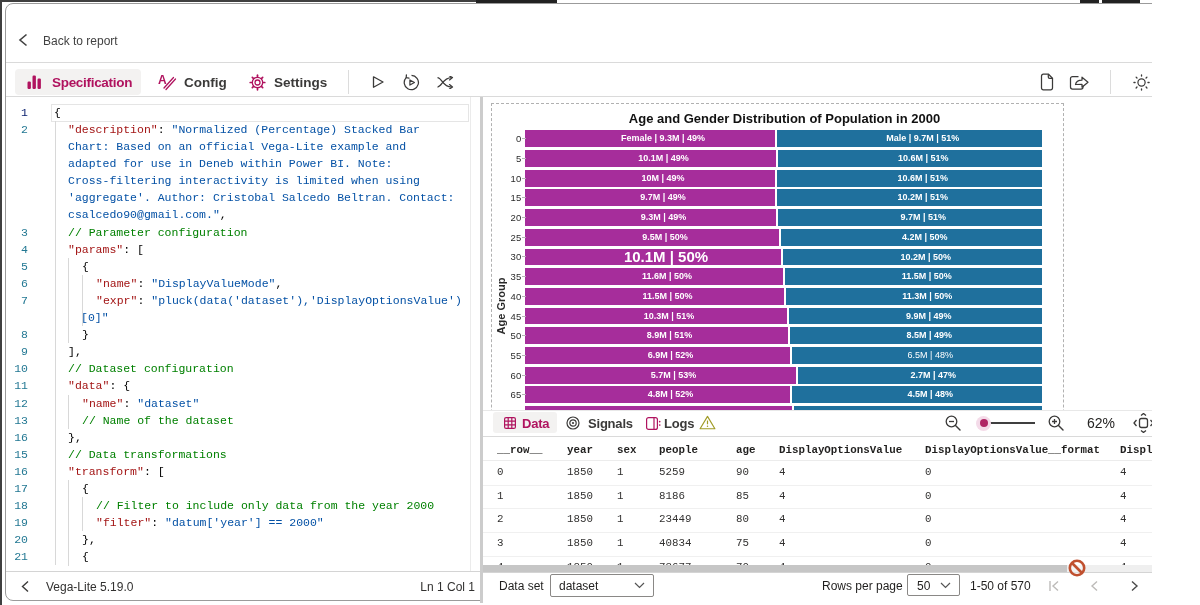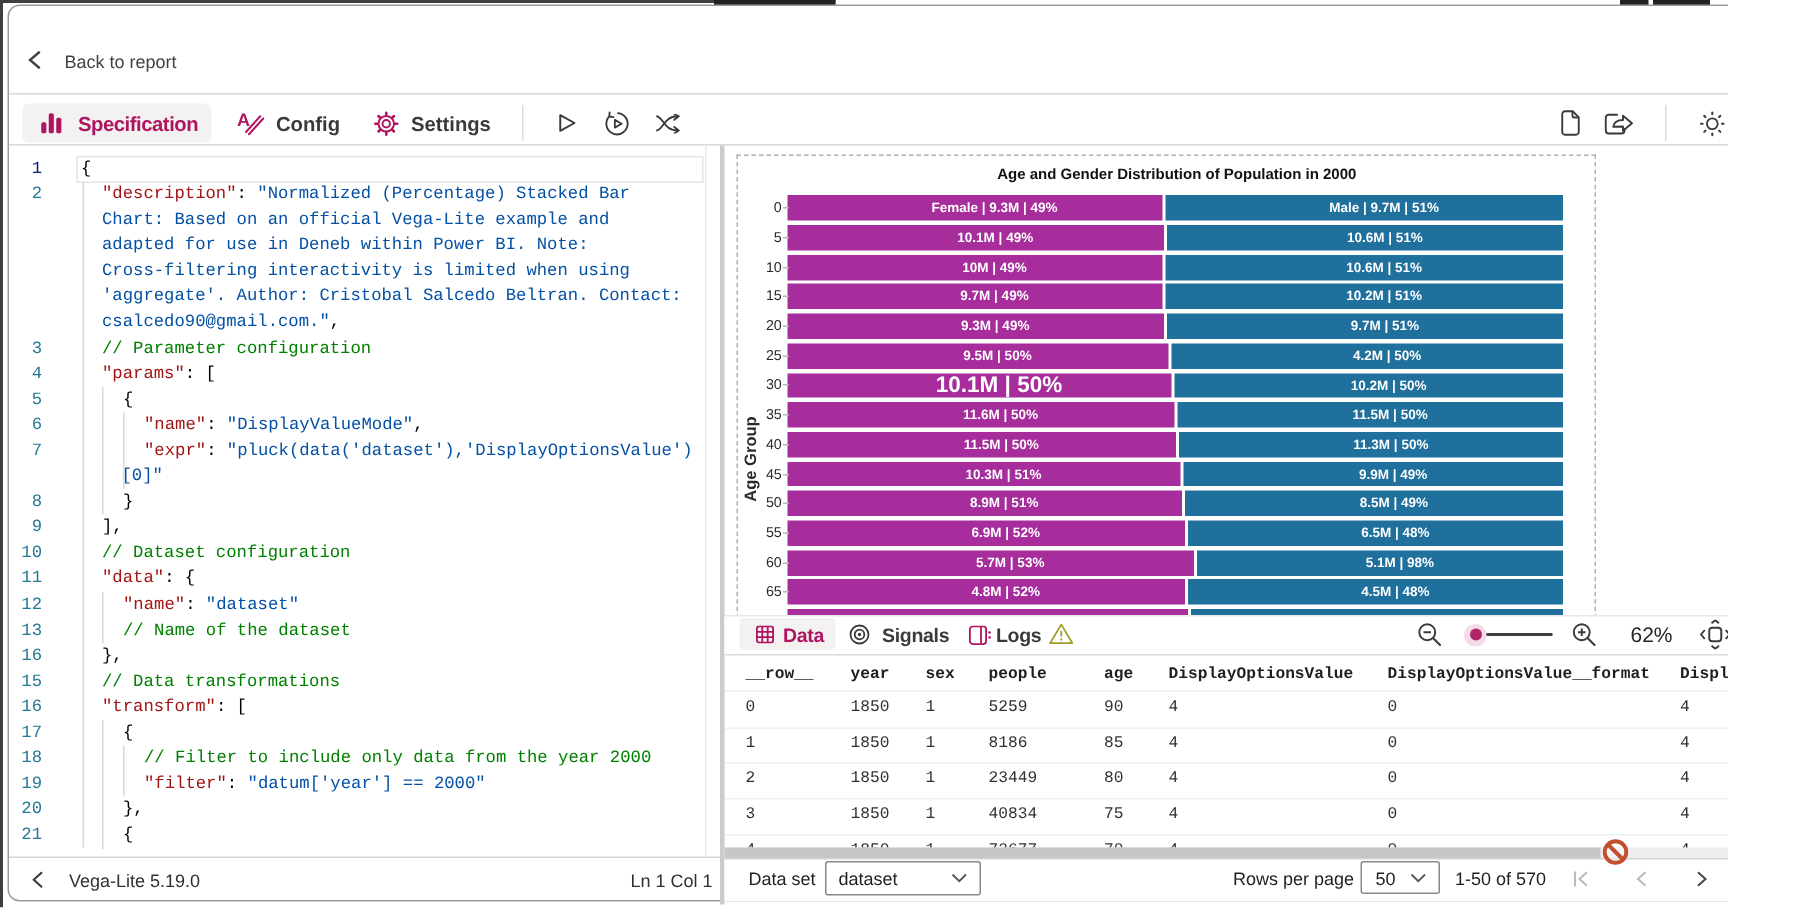--- a/index.html
+++ b/index.html
@@ -149,21 +149,21 @@
 <div class="a" style="left:6px;top:571px;width:475px;height:1px;background:#d4d4d4"></div>
 <svg class="a" style="left:20px;top:580px" width="10" height="13" viewBox="0 0 10 13">
       <path d="M8 1.5 L2.5 6.5 L8 11.5" fill="none" stroke="#3b3a39" stroke-width="1.4"></path>
     </svg>
 <div class="a" style="left:46px;top:579.5px;font-size:12px;color:#323130">Vega-Lite 5.19.0</div>
 <div class="a" style="left:330px;top:579.5px;width:145px;font-size:12px;color:#323130;text-align:right">Ln 1 Col 1</div>
 <div class="a" style="left:469.5px;top:97px;width:1px;height:474px;background:#ebebeb"></div>
 <div class="a" style="left:480px;top:97px;width:3px;height:506px;background:#cccccc"></div>
 <div class="a" style="left:483px;top:97px;width:717px;height:313px;overflow:hidden">
 <div class="a" style="left:7.5px;top:6px;width:573px;height:400px;border:1.3px dashed #b1b1b1"></div>
-<div class="a" style="left:44px;top:13.5px;width:515px;text-align:center;font-size:10px;font-weight:bold;color:#111">Age and Gender Distribution of Population in 2000</div>
+<div class="a" style="left:44px;top:13.5px;width:515px;text-align:center;font-size:13px;font-weight:bold;color:#111">Age and Gender Distribution of Population in 2000</div>
 <div class="a" style="left:41.5px;top:33.3px;width:250px;height:16.9px;background:#a62d9b"></div>
 <div class="a" style="left:293.5px;top:33.3px;width:265.5px;height:16.9px;background:#1f709d"></div>
 <div class="a" style="left:55.0px;top:33.3px;width:250px;height:16.9px;line-height:16.9px;text-align:center;font-size:9px;font-weight:bold;color:#fff">Female | 9.3M | 49%</div>
 <div class="a" style="left:307.0px;top:33.3px;width:265.5px;height:16.9px;line-height:16.9px;text-align:center;font-size:9px;font-weight:bold;color:#fff">Male | 9.7M | 51%</div>
 <div class="a" style="left:12.2px;top:36.2px;width:26px;height:11px;line-height:11px;font-size:9.5px;color:#2b2b2b;text-align:right">0</div>
 <div class="a" style="left:38.8px;top:41.2px;width:3.8px;height:1px;background:#b5b5b5"></div>
 <div class="a" style="left:41.5px;top:53.0px;width:251px;height:16.9px;background:#a62d9b"></div>
 <div class="a" style="left:294.5px;top:53.0px;width:264.5px;height:16.9px;background:#1f709d"></div>
 <div class="a" style="left:55.0px;top:53.0px;width:251px;height:16.9px;line-height:16.9px;text-align:center;font-size:9px;font-weight:bold;color:#fff">10.1M | 49%</div>
 <div class="a" style="left:308.0px;top:53.0px;width:264.5px;height:16.9px;line-height:16.9px;text-align:center;font-size:9px;font-weight:bold;color:#fff">10.6M | 51%</div>
@@ -219,27 +219,27 @@
 <div class="a" style="left:38.8px;top:218.5px;width:3.8px;height:1px;background:#b5b5b5"></div>
 <div class="a" style="left:41.5px;top:230.3px;width:263px;height:16.9px;background:#a62d9b"></div>
 <div class="a" style="left:306.5px;top:230.3px;width:252.5px;height:16.9px;background:#1f709d"></div>
 <div class="a" style="left:55.0px;top:230.3px;width:263px;height:16.9px;line-height:16.9px;text-align:center;font-size:9px;font-weight:bold;color:#fff">8.9M | 51%</div>
 <div class="a" style="left:320.0px;top:230.3px;width:252.5px;height:16.9px;line-height:16.9px;text-align:center;font-size:9px;font-weight:bold;color:#fff">8.5M | 49%</div>
 <div class="a" style="left:12.2px;top:233.2px;width:26px;height:11px;line-height:11px;font-size:9.5px;color:#2b2b2b;text-align:right">50</div>
 <div class="a" style="left:38.8px;top:238.2px;width:3.8px;height:1px;background:#b5b5b5"></div>
 <div class="a" style="left:41.5px;top:250.0px;width:265px;height:16.9px;background:#a62d9b"></div>
 <div class="a" style="left:308.5px;top:250.0px;width:250.5px;height:16.9px;background:#1f709d"></div>
 <div class="a" style="left:55.0px;top:250.0px;width:265px;height:16.9px;line-height:16.9px;text-align:center;font-size:9px;font-weight:bold;color:#fff">6.9M | 52%</div>
-<div class="a" style="left:322.0px;top:250.0px;width:250.5px;height:16.9px;line-height:16.9px;text-align:center;font-size:9px;font-weight:bold;color:#fff">6.5M | 48%</div>
+<div class="a" style="left:322.0px;top:250.0px;width:250.5px;height:16.9px;line-height:16.9px;text-align:center;font-size:9px;font-weight:normal;color:#fff">6.5M | 48%</div>
 <div class="a" style="left:12.2px;top:252.9px;width:26px;height:11px;line-height:11px;font-size:9.5px;color:#2b2b2b;text-align:right">55</div>
 <div class="a" style="left:38.8px;top:257.9px;width:3.8px;height:1px;background:#b5b5b5"></div>
 <div class="a" style="left:41.5px;top:269.7px;width:271px;height:16.9px;background:#a62d9b"></div>
 <div class="a" style="left:314.5px;top:269.7px;width:244.5px;height:16.9px;background:#1f709d"></div>
 <div class="a" style="left:55.0px;top:269.7px;width:271px;height:16.9px;line-height:16.9px;text-align:center;font-size:9px;font-weight:bold;color:#fff">5.7M | 53%</div>
-<div class="a" style="left:328.0px;top:269.7px;width:244.5px;height:16.9px;line-height:16.9px;text-align:center;font-size:9px;font-weight:bold;color:#fff">5.1M | 98%</div>
+<div class="a" style="left:328.0px;top:269.7px;width:244.5px;height:16.9px;line-height:16.9px;text-align:center;font-size:9px;font-weight:bold;color:#fff">2.7M | 47%</div>
 <div class="a" style="left:12.2px;top:272.6px;width:26px;height:11px;line-height:11px;font-size:9.5px;color:#2b2b2b;text-align:right">60</div>
 <div class="a" style="left:38.8px;top:277.6px;width:3.8px;height:1px;background:#b5b5b5"></div>
 <div class="a" style="left:41.5px;top:289.4px;width:265px;height:16.9px;background:#a62d9b"></div>
 <div class="a" style="left:308.5px;top:289.4px;width:250.5px;height:16.9px;background:#1f709d"></div>
 <div class="a" style="left:55.0px;top:289.4px;width:265px;height:16.9px;line-height:16.9px;text-align:center;font-size:9px;font-weight:bold;color:#fff">4.8M | 52%</div>
 <div class="a" style="left:322.0px;top:289.4px;width:250.5px;height:16.9px;line-height:16.9px;text-align:center;font-size:9px;font-weight:bold;color:#fff">4.5M | 48%</div>
 <div class="a" style="left:12.2px;top:292.3px;width:26px;height:11px;line-height:11px;font-size:9.5px;color:#2b2b2b;text-align:right">65</div>
 <div class="a" style="left:38.8px;top:297.3px;width:3.8px;height:1px;background:#b5b5b5"></div>
 <div class="a" style="left:41.5px;top:309.1px;width:267px;height:16.9px;background:#a62d9b"></div>
 <div class="a" style="left:310.5px;top:309.1px;width:248.5px;height:16.9px;background:#1f709d"></div>

